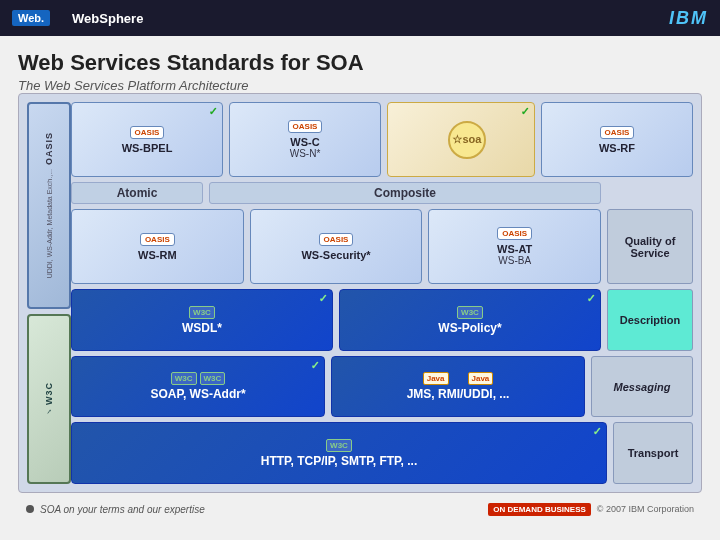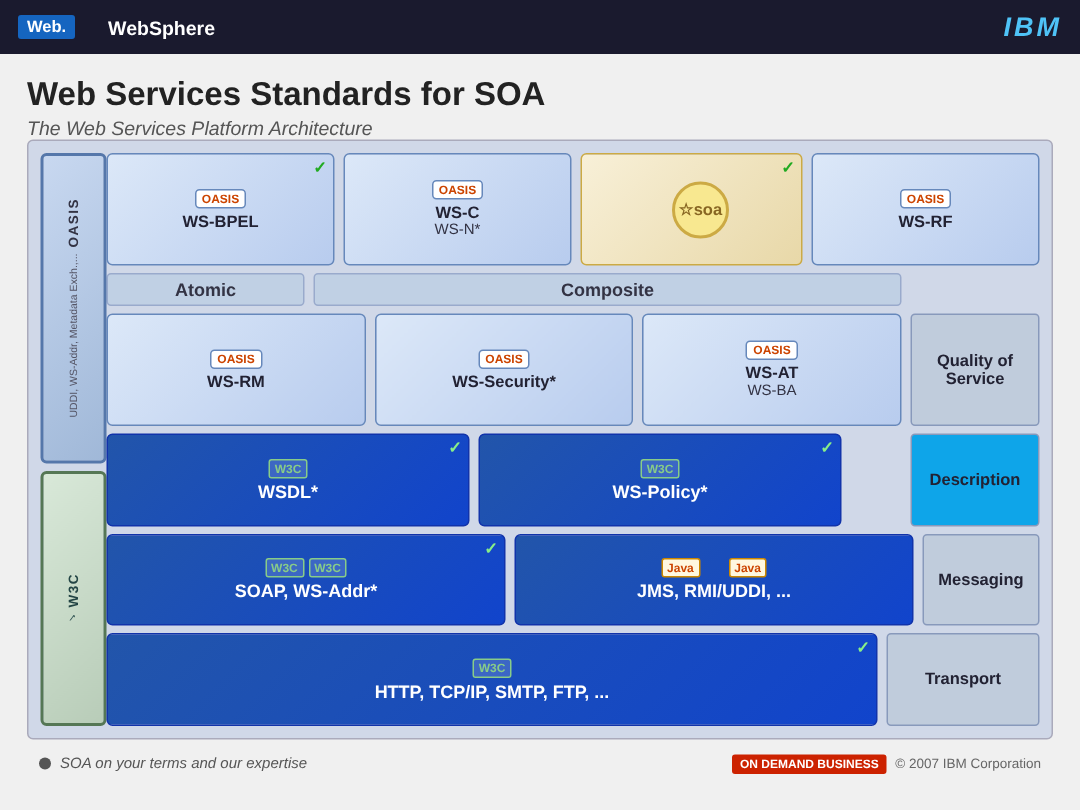--- a/index.html
+++ b/index.html
@@ -242,49 +242,49 @@
       justify-content: center;
       font-size: 11px;
       font-weight: bold;
       color: #223;
       text-align: center;
       padding: 6px 4px;
     }
 
     .desc-label {
       width: 86px;
-      background: #0ea5e9;
+      background: #5eead4;
       border: 1px solid #8899bb;
       border-radius: 3px;
       display: flex;
       align-items: center;
       justify-content: center;
       font-size: 11px;
       font-weight: bold;
       color: #223;
       text-align: center;
-      margin-left: 40px;
     }
 
     .msg-label {
-      width: 78px;
+      width: 102px;
       background: #c0ccdc;
       border: 1px solid #8899bb;
       border-radius: 3px;
       display: flex;
       align-items: center;
       justify-content: center;
       font-size: 11px;
       font-weight: bold;
       color: #223;
       text-align: center;
+      font-style: italic;
     }
 
     .transport-label {
-      width: 102px;
+      width: 80px;
       background: #c0ccdc;
       border: 1px solid #8899bb;
       border-radius: 3px;
       display: flex;
       align-items: center;
       justify-content: center;
       font-size: 11px;
       font-weight: bold;
       color: #223;
       text-align: center;

